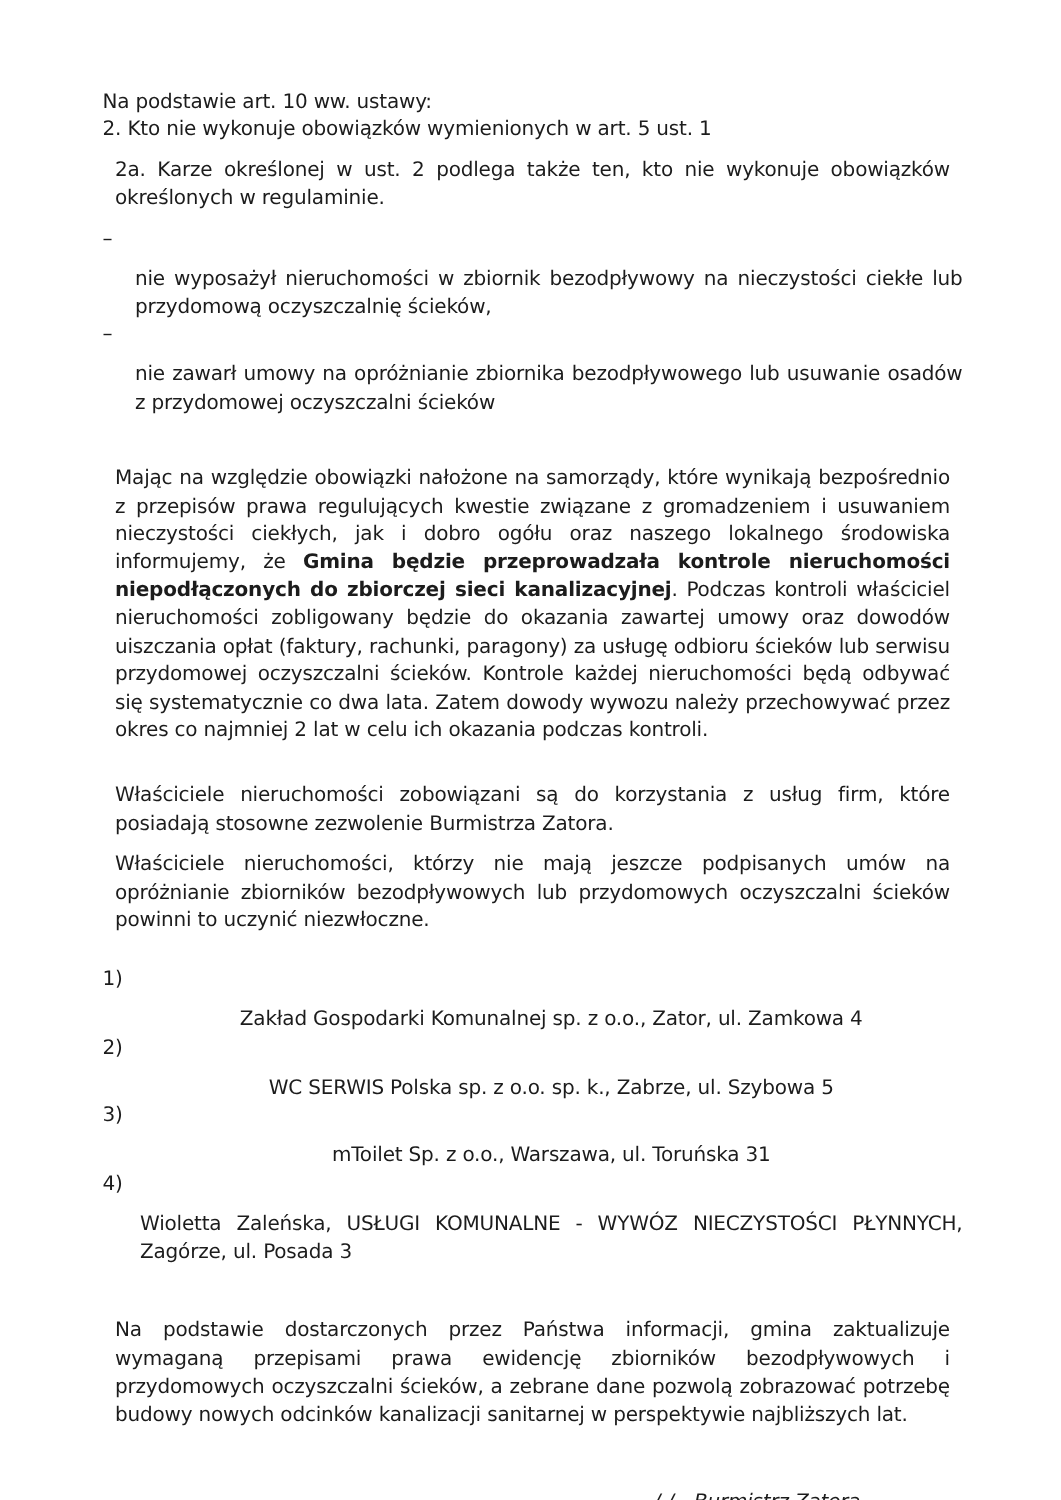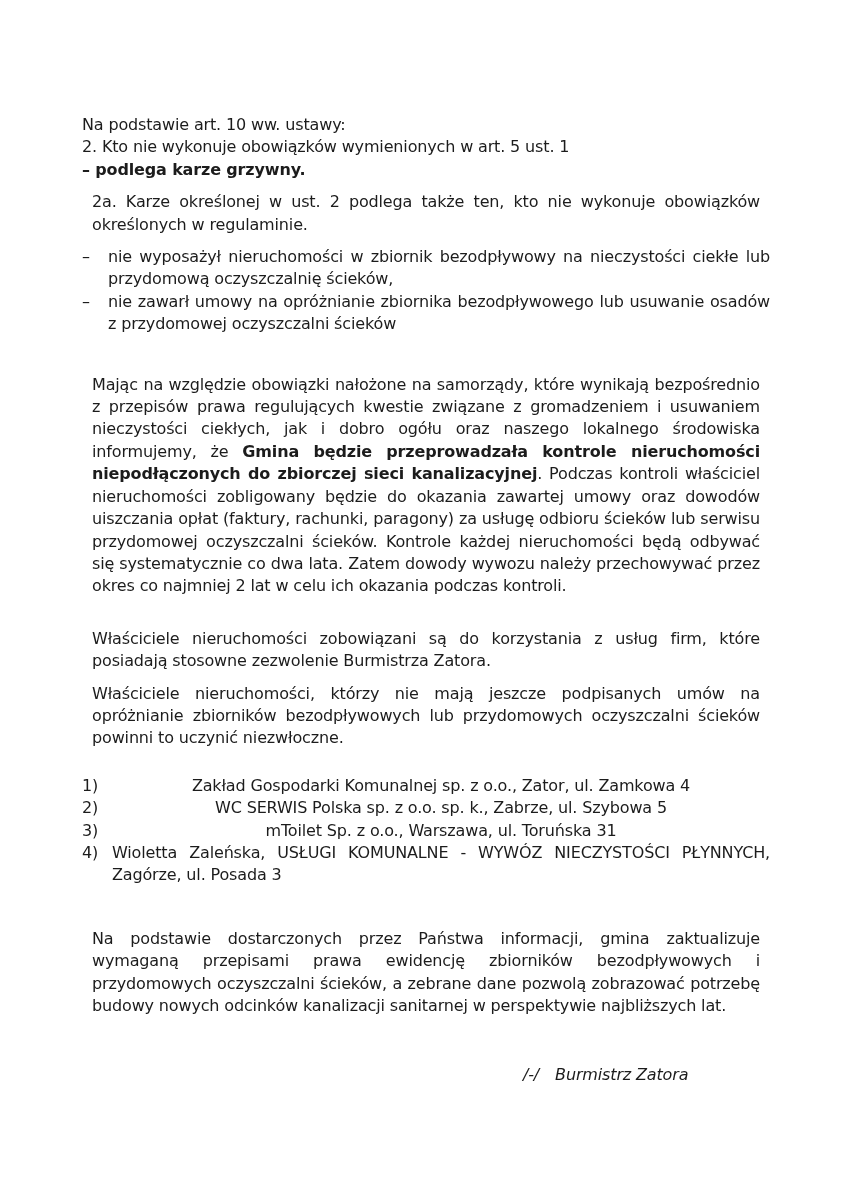--- a/index.html
+++ b/index.html
@@ -9,21 +9,21 @@
   }
   body {
     width: 849px;
     height: 1200px;
     overflow: hidden;
   }
   .page {
     box-sizing: border-box;
     width: 849px;
     height: 996px;
-    padding: 114px 79px 0 82px;
+    padding: 70px 79px 0 82px;
     font-family: "DejaVu Sans", sans-serif;
     font-size: 16px;
     line-height: 22.4px;
     letter-spacing: -0.15px;
     color: #1c1c1c;
     background: #ffffff;
   }
   .para {
     margin: 10px;
     text-align: justify;
@@ -44,20 +44,21 @@
     text-align: left;
   }
   .num-col {
     flex: none;
     width: 30px;
     text-align: left;
   }
   .dash-text, .num-text {
     flex: 1;
     text-align: justify;
+    margin-top: 32px;
   }
   .num-text { text-align: center; }
   .num-text.wrap-justify { text-align: justify; }
 
   .sp-28 { height: 28px; }
   .sp-10 { height: 10px; }
   .sp-15 { height: 15px; }
   .sp-31 { height: 31px; }
   .sp-37 { height: 37px; }
 
@@ -68,21 +69,20 @@
   }
   .signature .sig-mark { margin-right: 16px; }
 </style>
 </head>
 <body>
 
 <div class="page">
 
   <div class="line">Na podstawie art. 10 ww. ustawy:</div>
   <div class="line">2. Kto nie wykonuje obowiązków wymienionych w art. 5 ust. 1</div>
-  <div class="line bold">– podlega karze grzywny.</div>
   <p class="para">2a. Karze określonej w ust. 2 podlega także ten, kto nie wykonuje obowiązków określonych w regulaminie.</p>
 
   <div class="dash-row">
     <span class="dash-col">–</span>
     <div class="dash-text">nie wyposażył nieruchomości w zbiornik bezodpływowy na nieczystości ciekłe lub przydomową oczyszczalnię ścieków,</div>
   </div>
   <div class="dash-row">
     <span class="dash-col">–</span>
     <div class="dash-text">nie zawarł umowy na opróżnianie zbiornika bezodpływowego lub usuwanie osadów z przydomowej oczyszczalni ścieków</div>
   </div>

